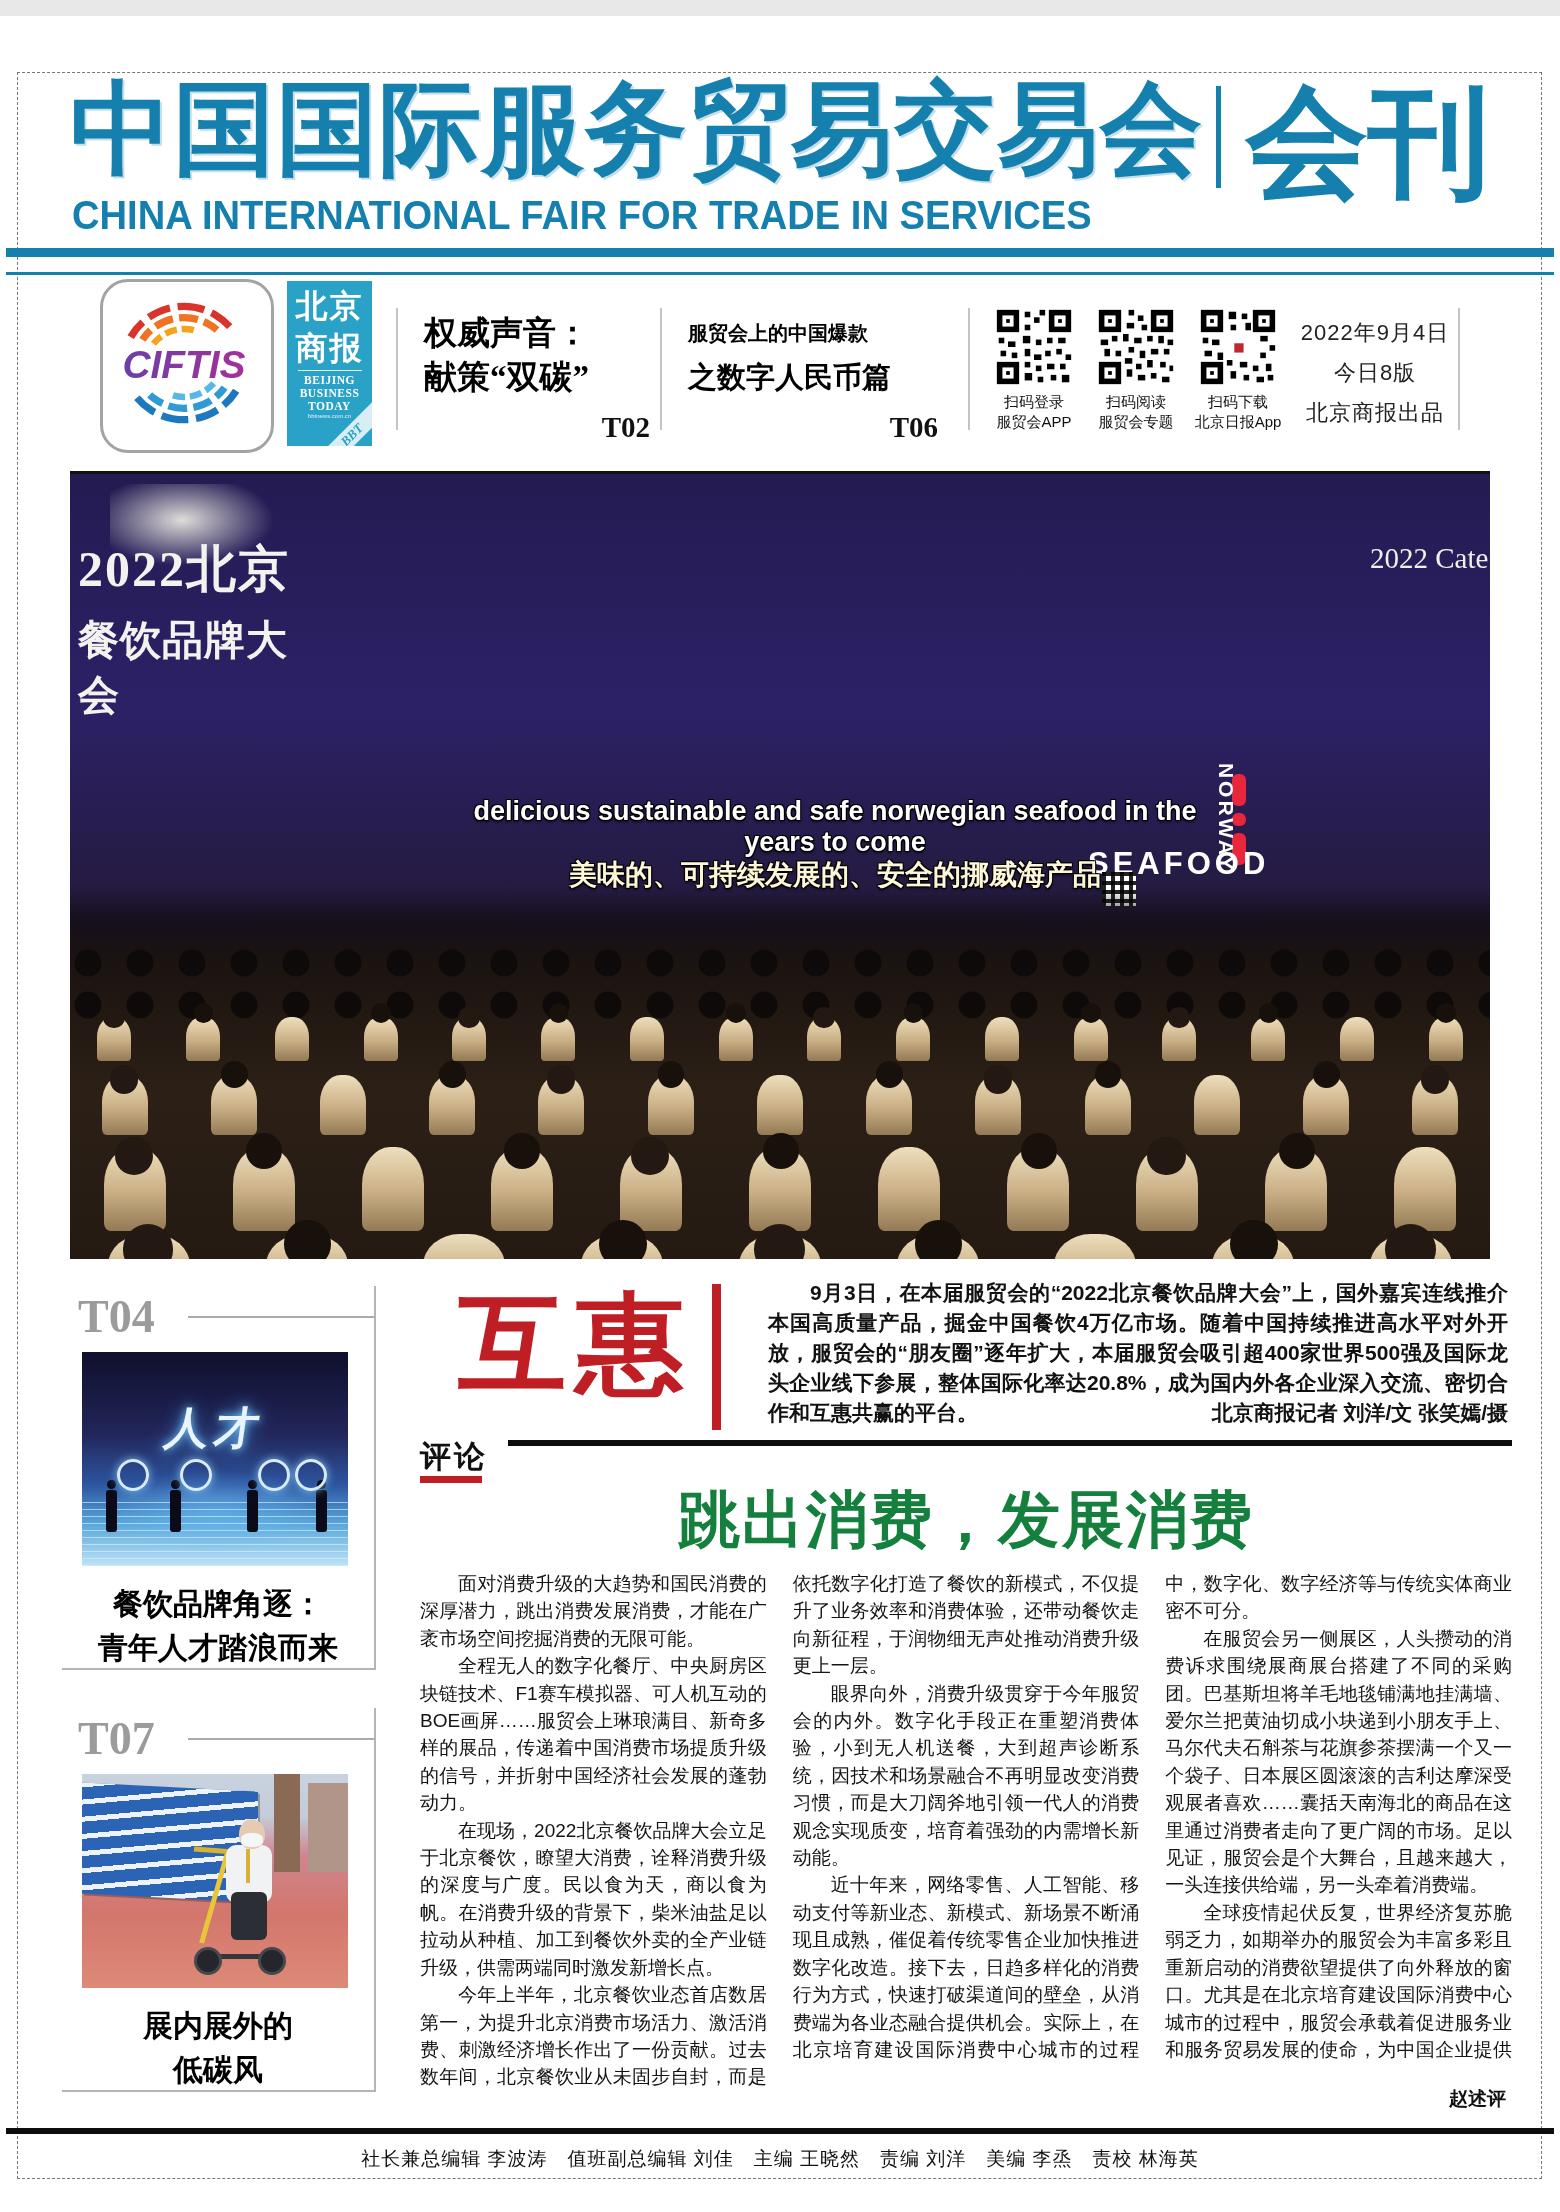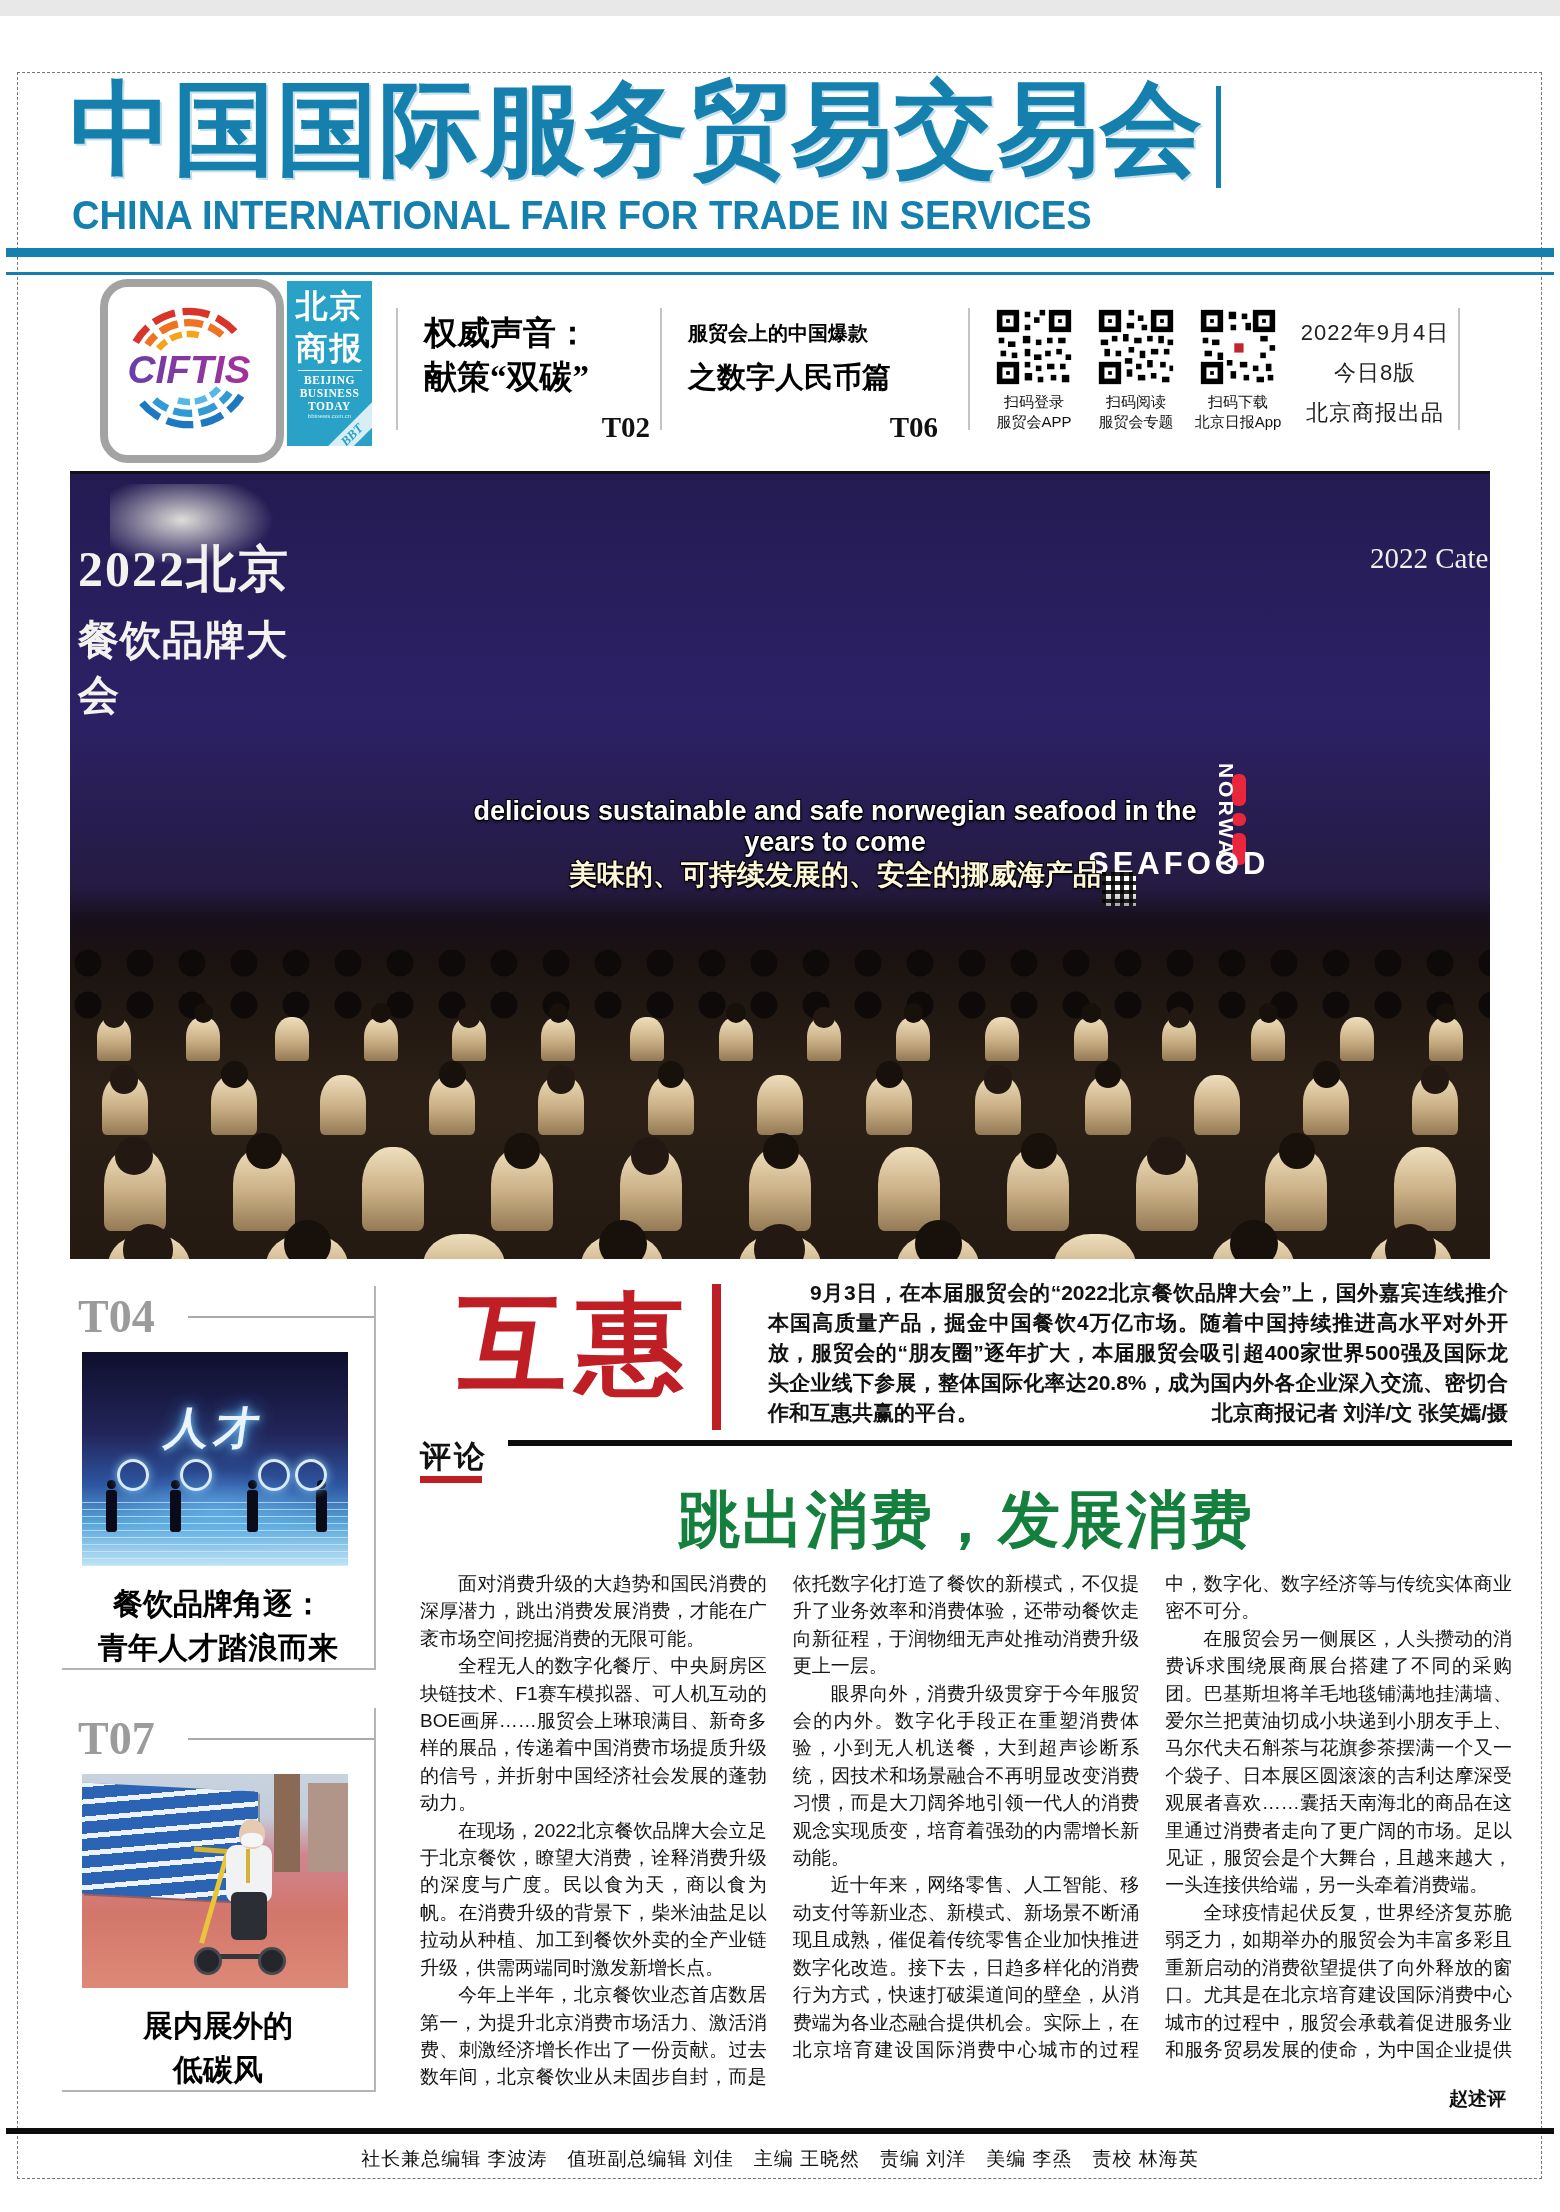--- a/index.html
+++ b/index.html
@@ -16,21 +16,21 @@
   .mast-div{position:absolute;left:1146px;top:12px;width:5px;height:102px;background:#1580ad;}
   .mast-suffix{position:absolute;left:1176px;top:-12px;font-family:"Liberation Serif",serif;
         font-weight:900;font-size:122px;color:#1580ad;}
   .mast-en{position:absolute;left:2px;top:118px;font-weight:800;font-size:41px;color:#1580ad;
         letter-spacing:0;transform:scaleX(.93);transform-origin:left;white-space:nowrap;}
   .mast-rule{position:absolute;left:6px;right:6px;top:232px;height:15px;
         border-top:9px solid #1580ad;border-bottom:3px solid #1580ad;}
 
   
   .hdr{position:absolute;left:0;top:255px;width:1560px;height:195px;}
-  .ciftis-logo{position:absolute;left:100px;top:8px;width:168px;height:168px;border:8px solid #a3a3a3;
+  .ciftis-logo{position:absolute;left:100px;top:8px;width:168px;height:168px;border:3px solid #a3a3a3;
         border-radius:28px;background:#fff;overflow:hidden;}
   .bbt-logo{position:absolute;left:287px;top:10px;width:85px;height:165px;background:#2aa2c8;
         color:#fff;text-align:center;overflow:hidden;}
   .bbt-cn{font-weight:900;font-size:32px;line-height:34px;padding-top:8px;letter-spacing:2px;}
   .bbt-line{width:64px;height:1px;background:rgba(255,255,255,.9);margin:5px auto 3px;}
   .bbt-en{font-family:"Liberation Serif",serif;font-weight:700;font-size:11.5px;line-height:13px;letter-spacing:.5px;}
   .bbt-url{font-size:6px;opacity:.85;}
   .bbt-ribbon{position:absolute;right:-30px;bottom:2px;width:100px;height:18px;background:rgba(255,255,255,.82);
         transform:rotate(-45deg);color:#2aa2c8;font-family:"Liberation Serif",serif;font-style:italic;
         font-weight:700;font-size:13px;line-height:18px;text-align:center;}
@@ -173,20 +173,21 @@
 </style>
 </head>
 <body>
 
 <div class="page">
   <div class="crop-border"></div>
 
   <div class="masthead">
     <div class="mast-cn">中国国际服务贸易交易会</div>
     <div class="mast-div"></div>
+    <div class="mast-suffix">会刊</div>
     <div class="mast-en">CHINA INTERNATIONAL FAIR FOR TRADE IN SERVICES</div>
   </div>
   <div class="mast-rule"></div>
 
   <div class="hdr">
 
     <div class="ciftis-logo">
       <svg viewBox="0 0 100 100" width="162" height="162">
         <defs>
           <linearGradient id="cg" x1="0" y1="0" x2="1" y2="0">

